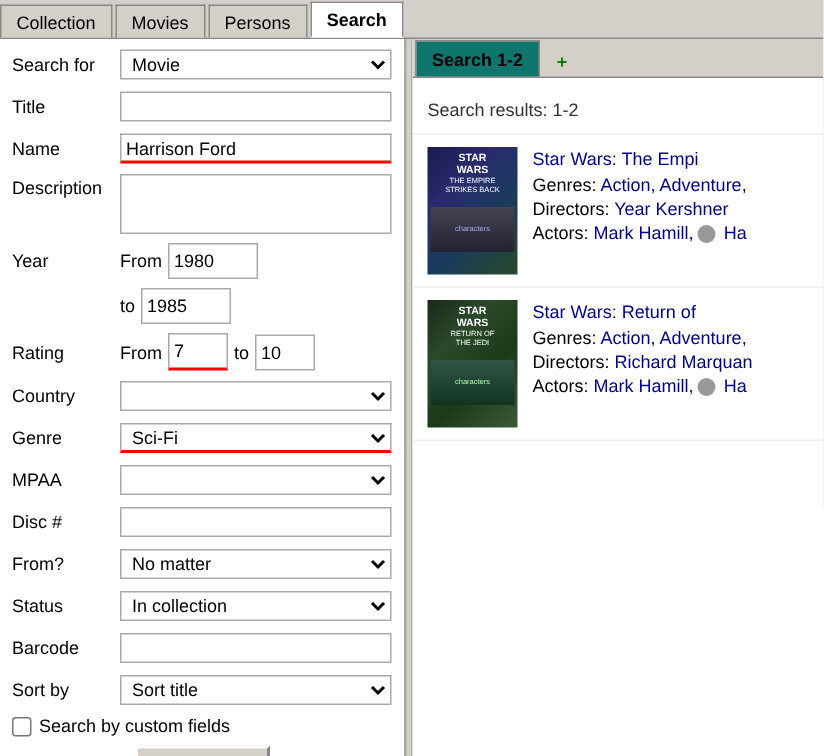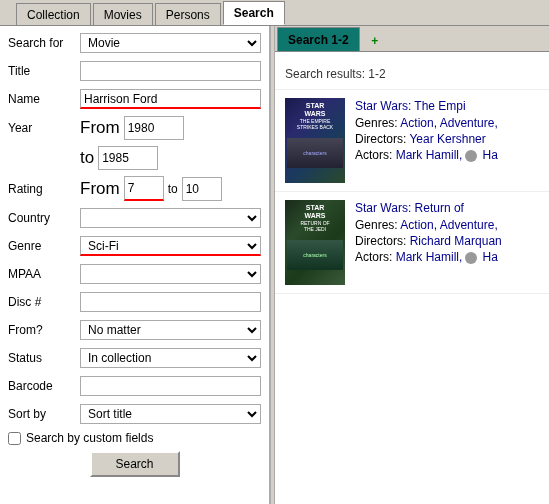--- a/index.html
+++ b/index.html
@@ -5,21 +5,21 @@
     * { box-sizing: border-box; margin: 0; padding: 0; font-family: Arial, sans-serif; font-size: 12px; }
     body { background: #f0f0f0; width: 549px; height: 504px; overflow: hidden; display: flex; flex-direction: column; }
 
     
     .tab-bar {
       display: flex;
       background: #d4d0c8;
       border-bottom: 1px solid #888;
       height: 26px;
       align-items: flex-end;
-      padding-left: 16px;
+      padding-left: 0;
     }
     .tab {
       padding: 3px 10px;
       border: 1px solid #888;
       border-bottom: none;
       background: #d4d0c8;
       cursor: pointer;
       height: 22px;
       display: flex;
       align-items: center;
@@ -81,21 +81,21 @@
     
     .from-to-row {
       display: flex;
       align-items: center;
       margin-bottom: 6px;
     }
     .from-to-row .form-label {
       width: 72px;
     }
     .from-to-row .sub-label {
-      font-size: 17px;
+      font-size: 12px;
       margin-right: 4px;
       color: #000;
     }
     .from-to-row input {
       width: 60px;
       height: 20px;
       border: 1px solid #aaa;
       font-size: 12px;
       padding: 11px 3px;
     }
@@ -328,20 +328,24 @@
     <div class="form-row">
       <span class="form-label">Title</span>
       <input type="text" class="form-control" value="" style="">
     </div>
 
     <div class="form-row">
       <span class="form-label">Name</span>
       <input type="text" class="form-control highlighted" value="Harrison Ford" style="">
     </div>
 
+    <div class="desc-row">
+      <span class="form-label">Description</span>
+      <textarea class="desc-area" style=""></textarea>
+    </div>
 
     <div class="from-to-row">
       <span class="form-label">Year</span>
       <span class="sub-label">From</span>
       <input type="text" value="1980" style="">
     </div>
 
     <div class="from-to-row">
       <span class="form-label"></span>
       <span class="sub-label">to</span>

